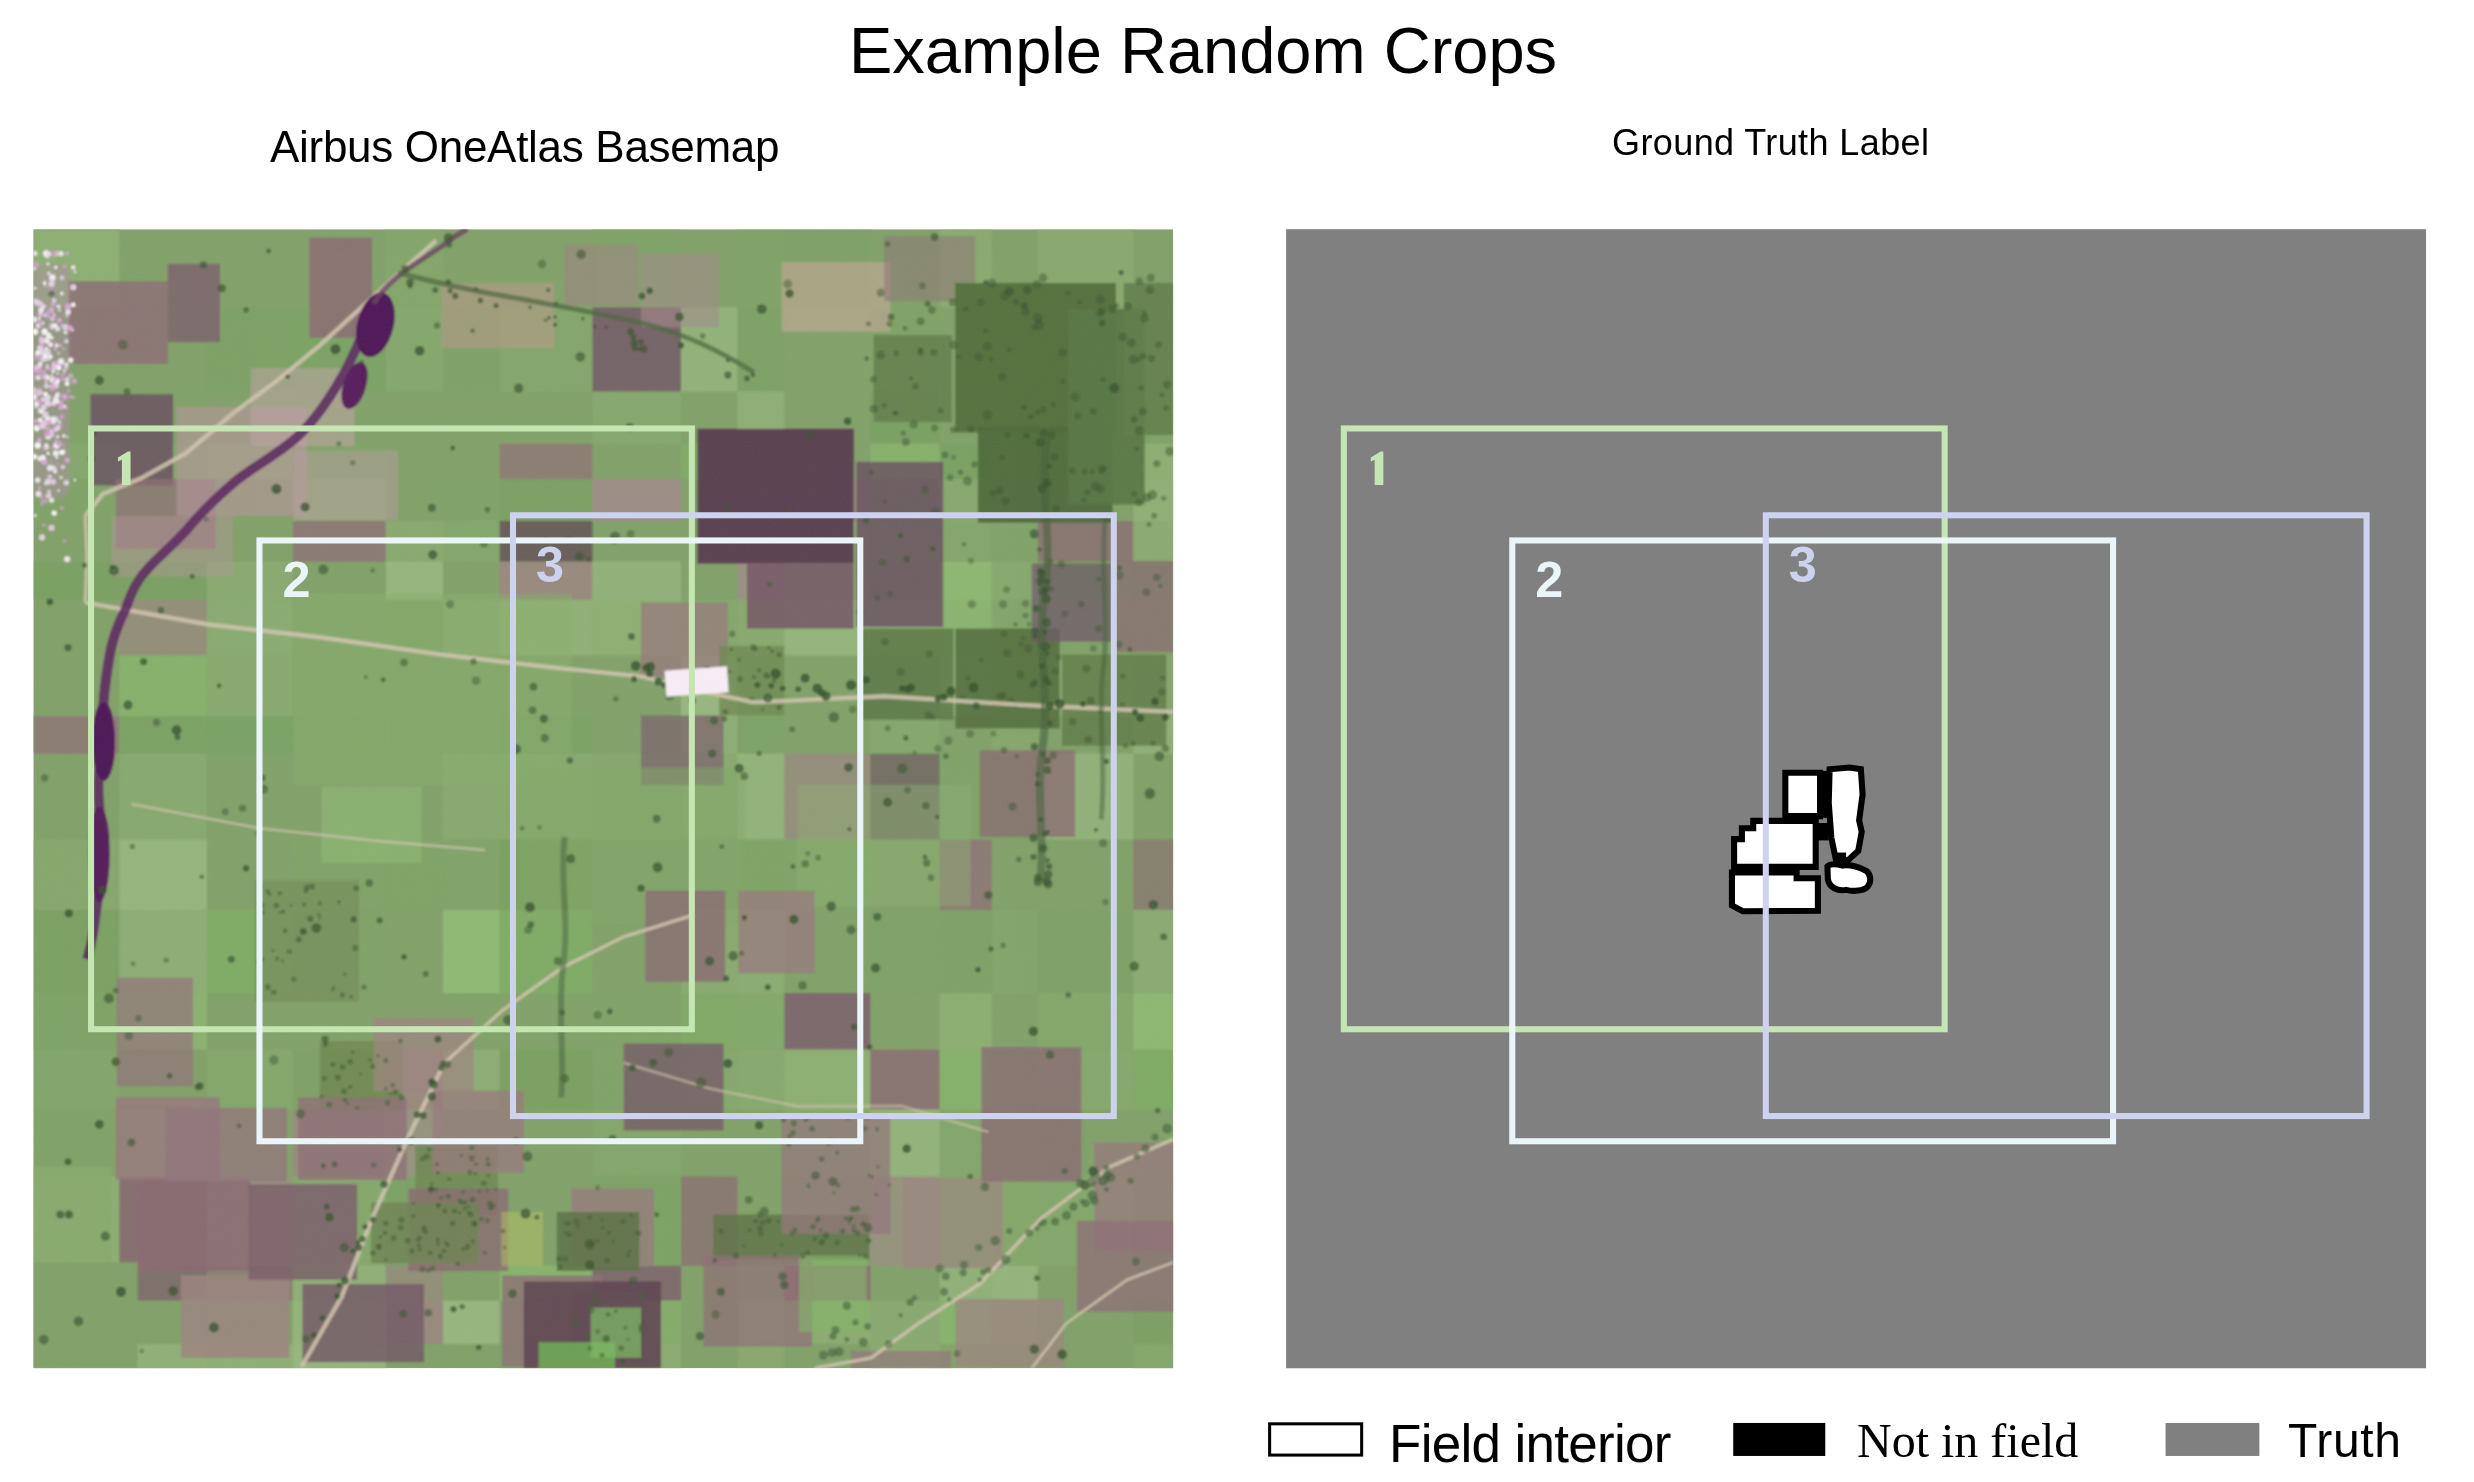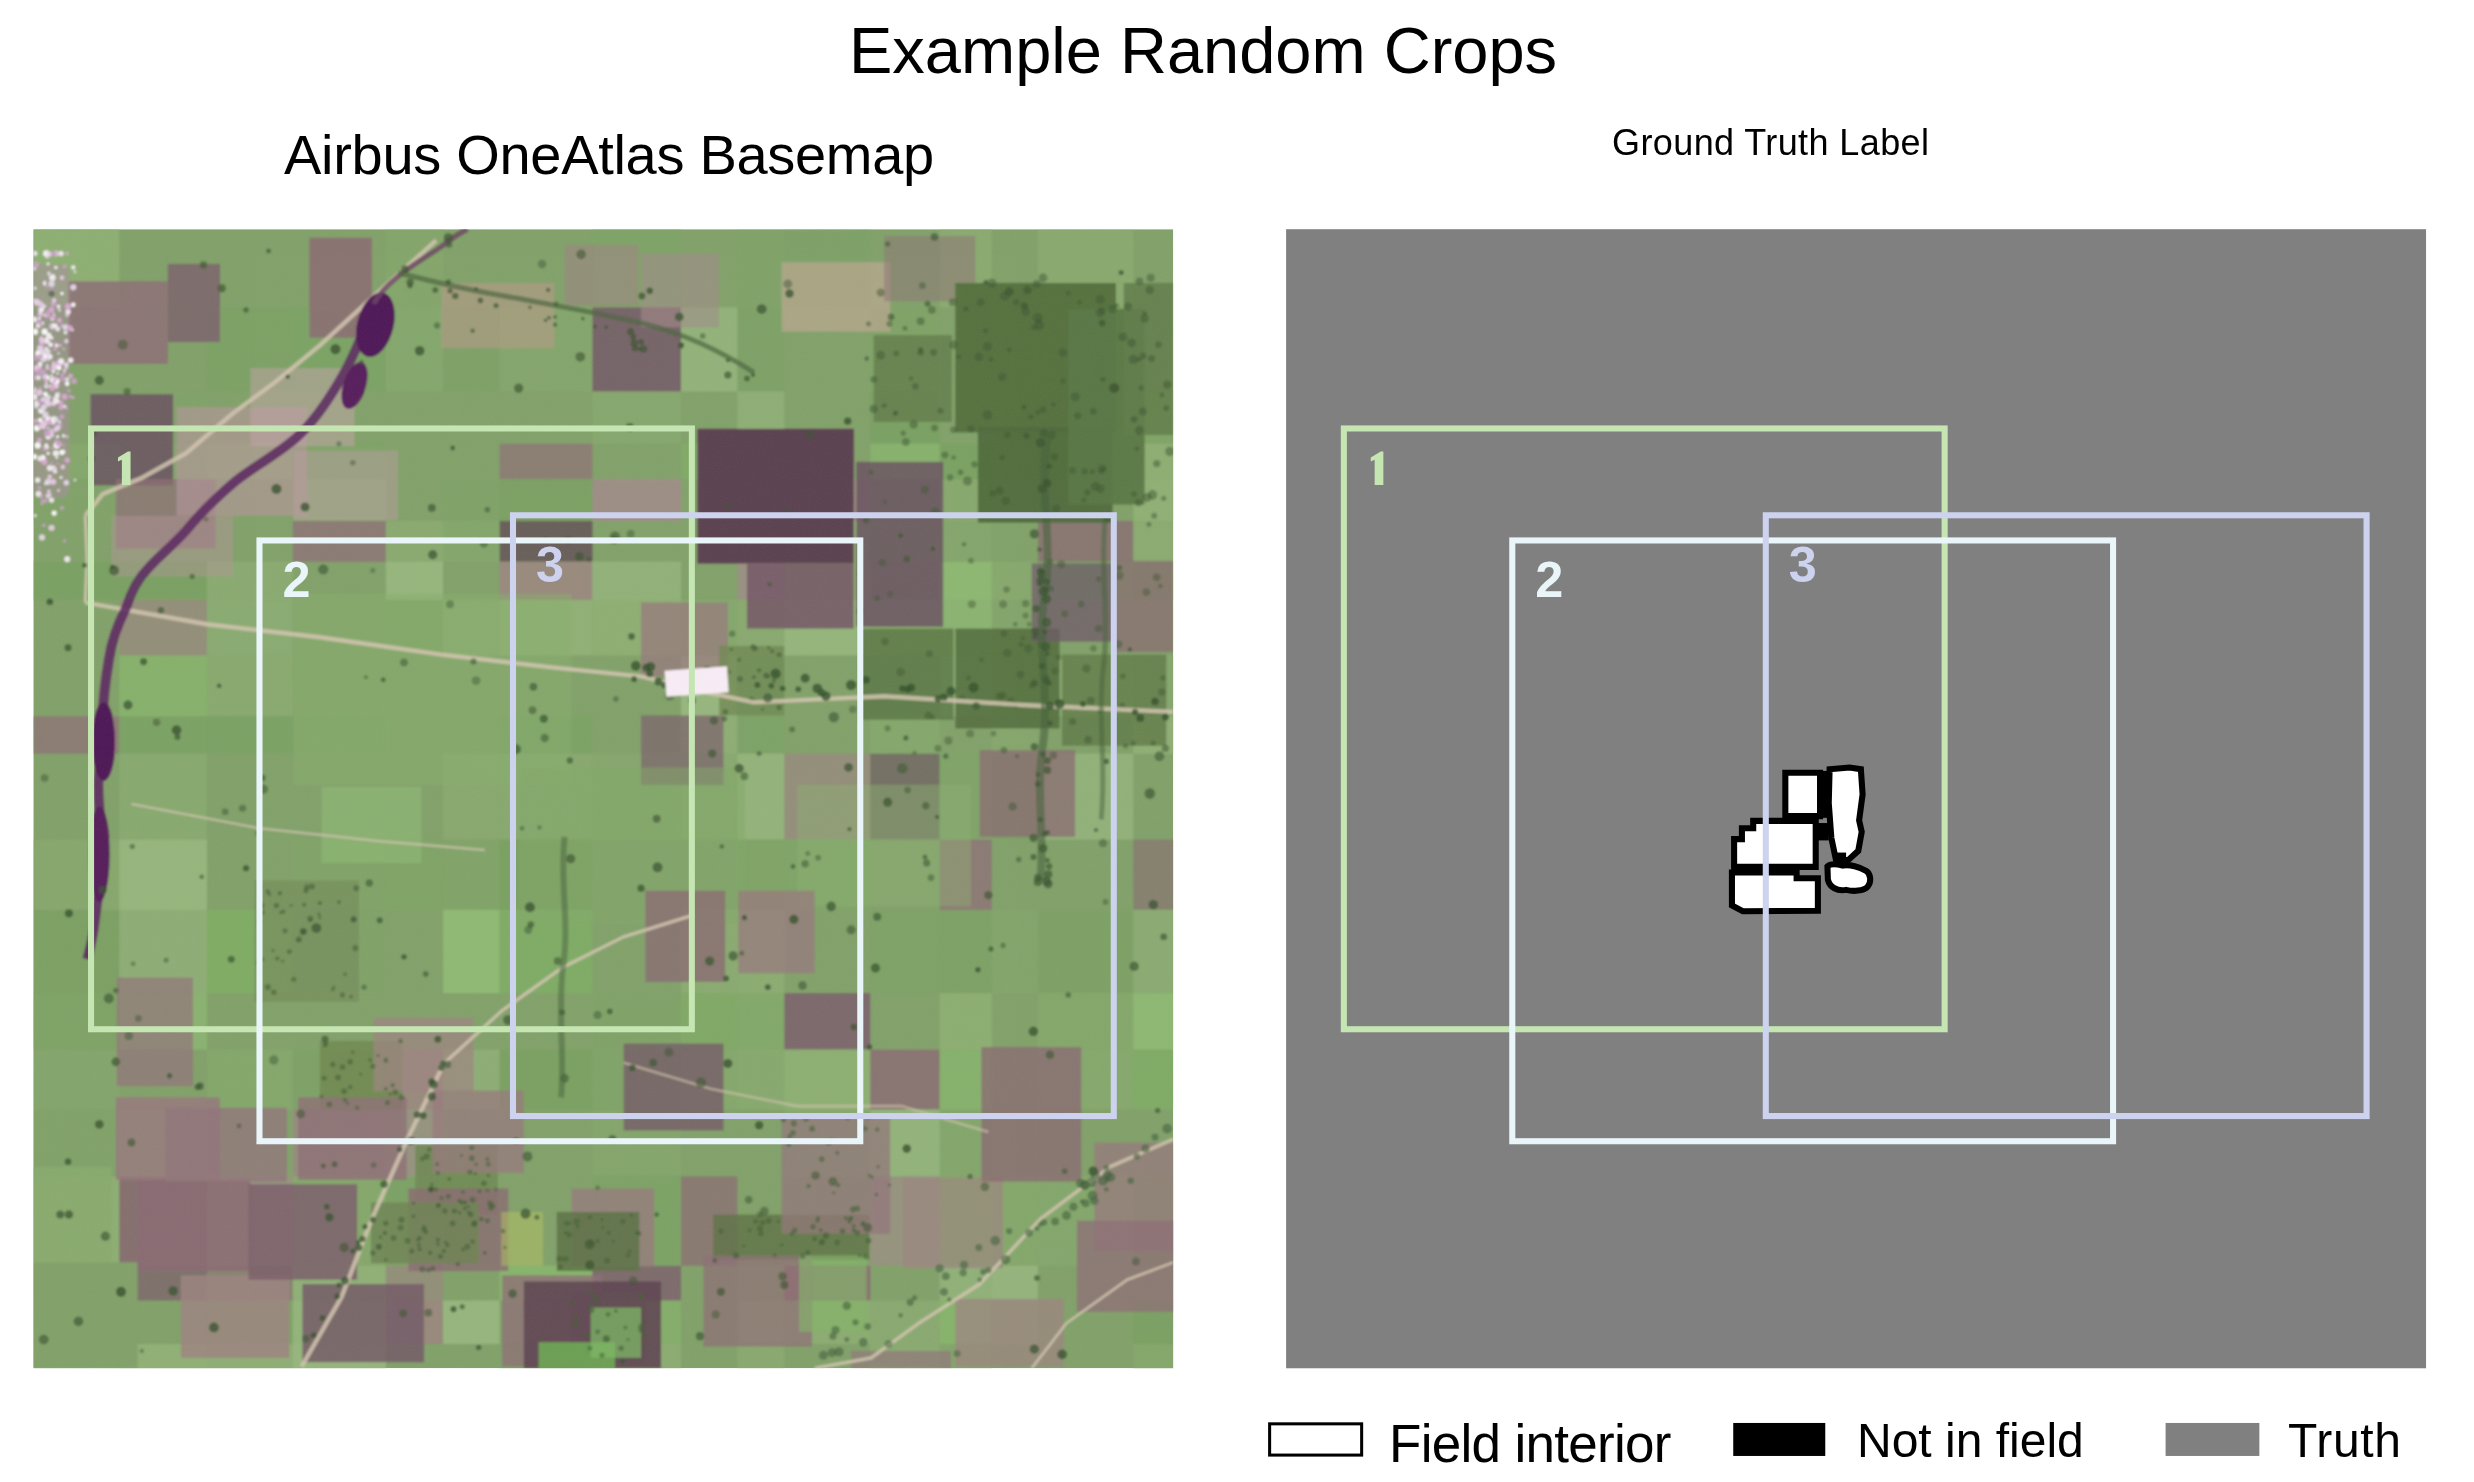--- a/index.html
+++ b/index.html
@@ -2,21 +2,21 @@
 <html style="font-size:14px"><head><meta charset="utf-8">
 <style>
 html,body{margin:0;padding:0;}
 body{width:2475px;height:1482px;background:#ffffff;font-family:"Liberation Sans",sans-serif;position:relative;overflow:hidden;}
 .t{position:absolute;color:#000;white-space:nowrap;text-align:right;}
 </style></head>
 <body>
 
 <div class="t" style="left:849px;top:13px;font-size:65px;">Example Random Crops</div>
 
-<div class="t" style="left:284px;top:122px;font-size:56px;letter-spacing:-0.3px;">Airbus OneAtlas Basemap</div>
+<div class="t" style="left:270px;top:122px;font-size:44px;letter-spacing:-0.3px;">Airbus OneAtlas Basemap</div>
 
 <div class="t" style="left:1612px;top:122px;font-size:36px;letter-spacing:0.4px;">Ground Truth Label</div>
 <svg width="2475" height="1482" style="position:absolute;left:0;top:0;" viewBox="0 0 2850 1707">
 
 <svg x="38" y="264" width="1313" height="1312" viewBox="0 0 1313 1312" preserveAspectRatio="none">
 <filter id="blr" x="-2%" y="-2%" width="104%" height="104%">
         <feGaussianBlur stdDeviation="1.4"></feGaussianBlur>
       </filter>
 <rect width="1313" height="1312" fill="#81a169"></rect>
 <g filter="url(#blr)">
@@ -1665,16 +1665,16 @@
 
 <rect x="1462" y="1640" width="106" height="36" fill="#ffffff" stroke="#000" stroke-width="3.5"></rect>
 
 <rect x="1996" y="1639" width="106" height="38" fill="#000000"></rect>
 
 <rect x="2494" y="1639" width="108" height="38" fill="#808080"></rect>
 </svg>
 
 <div class="t" style="left:1389px;top:1413px;font-size:53px;letter-spacing:-0.7px;">Field interior</div>
 
-<div class="t" style="left:1857px;top:1413px;font-size:48px;">Not in field</div>
+<div class="t" style="left:1857px;top:1413px;font-size:48px;font-family:Liberation Serif, serif;">Not in field</div>
 
 <div class="t" style="left:2288px;top:1413px;font-size:48px;letter-spacing:0.7px;">Truth</div>
 
 
 </body></html>

